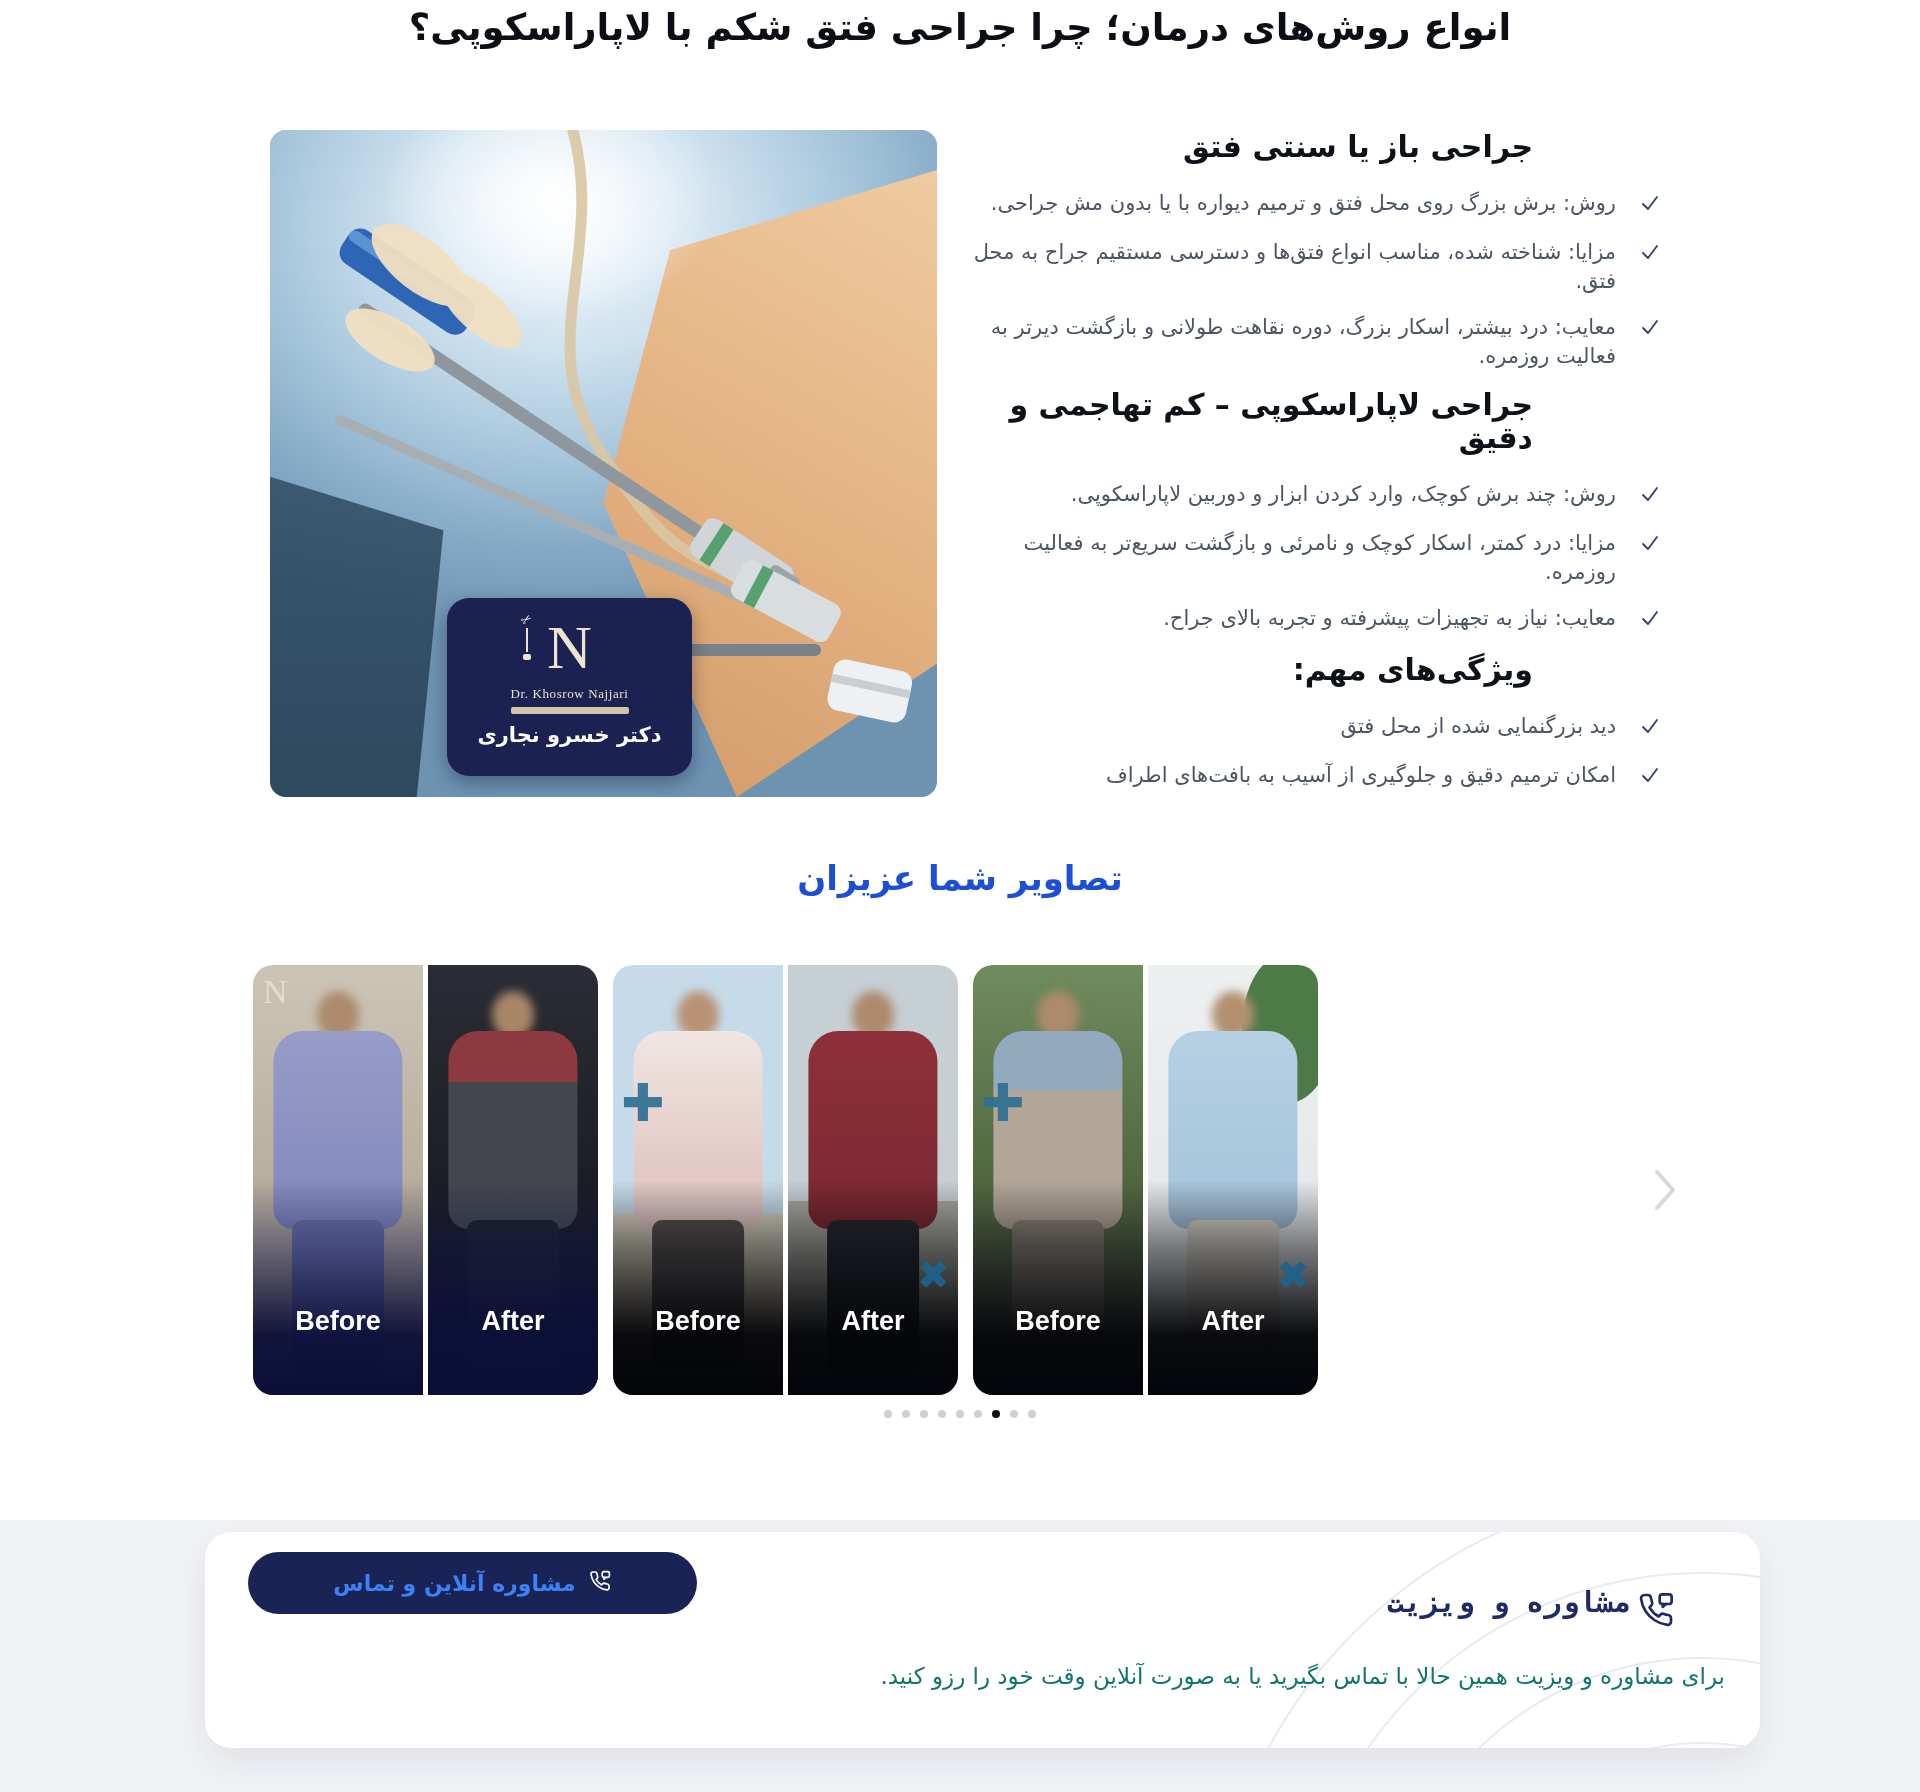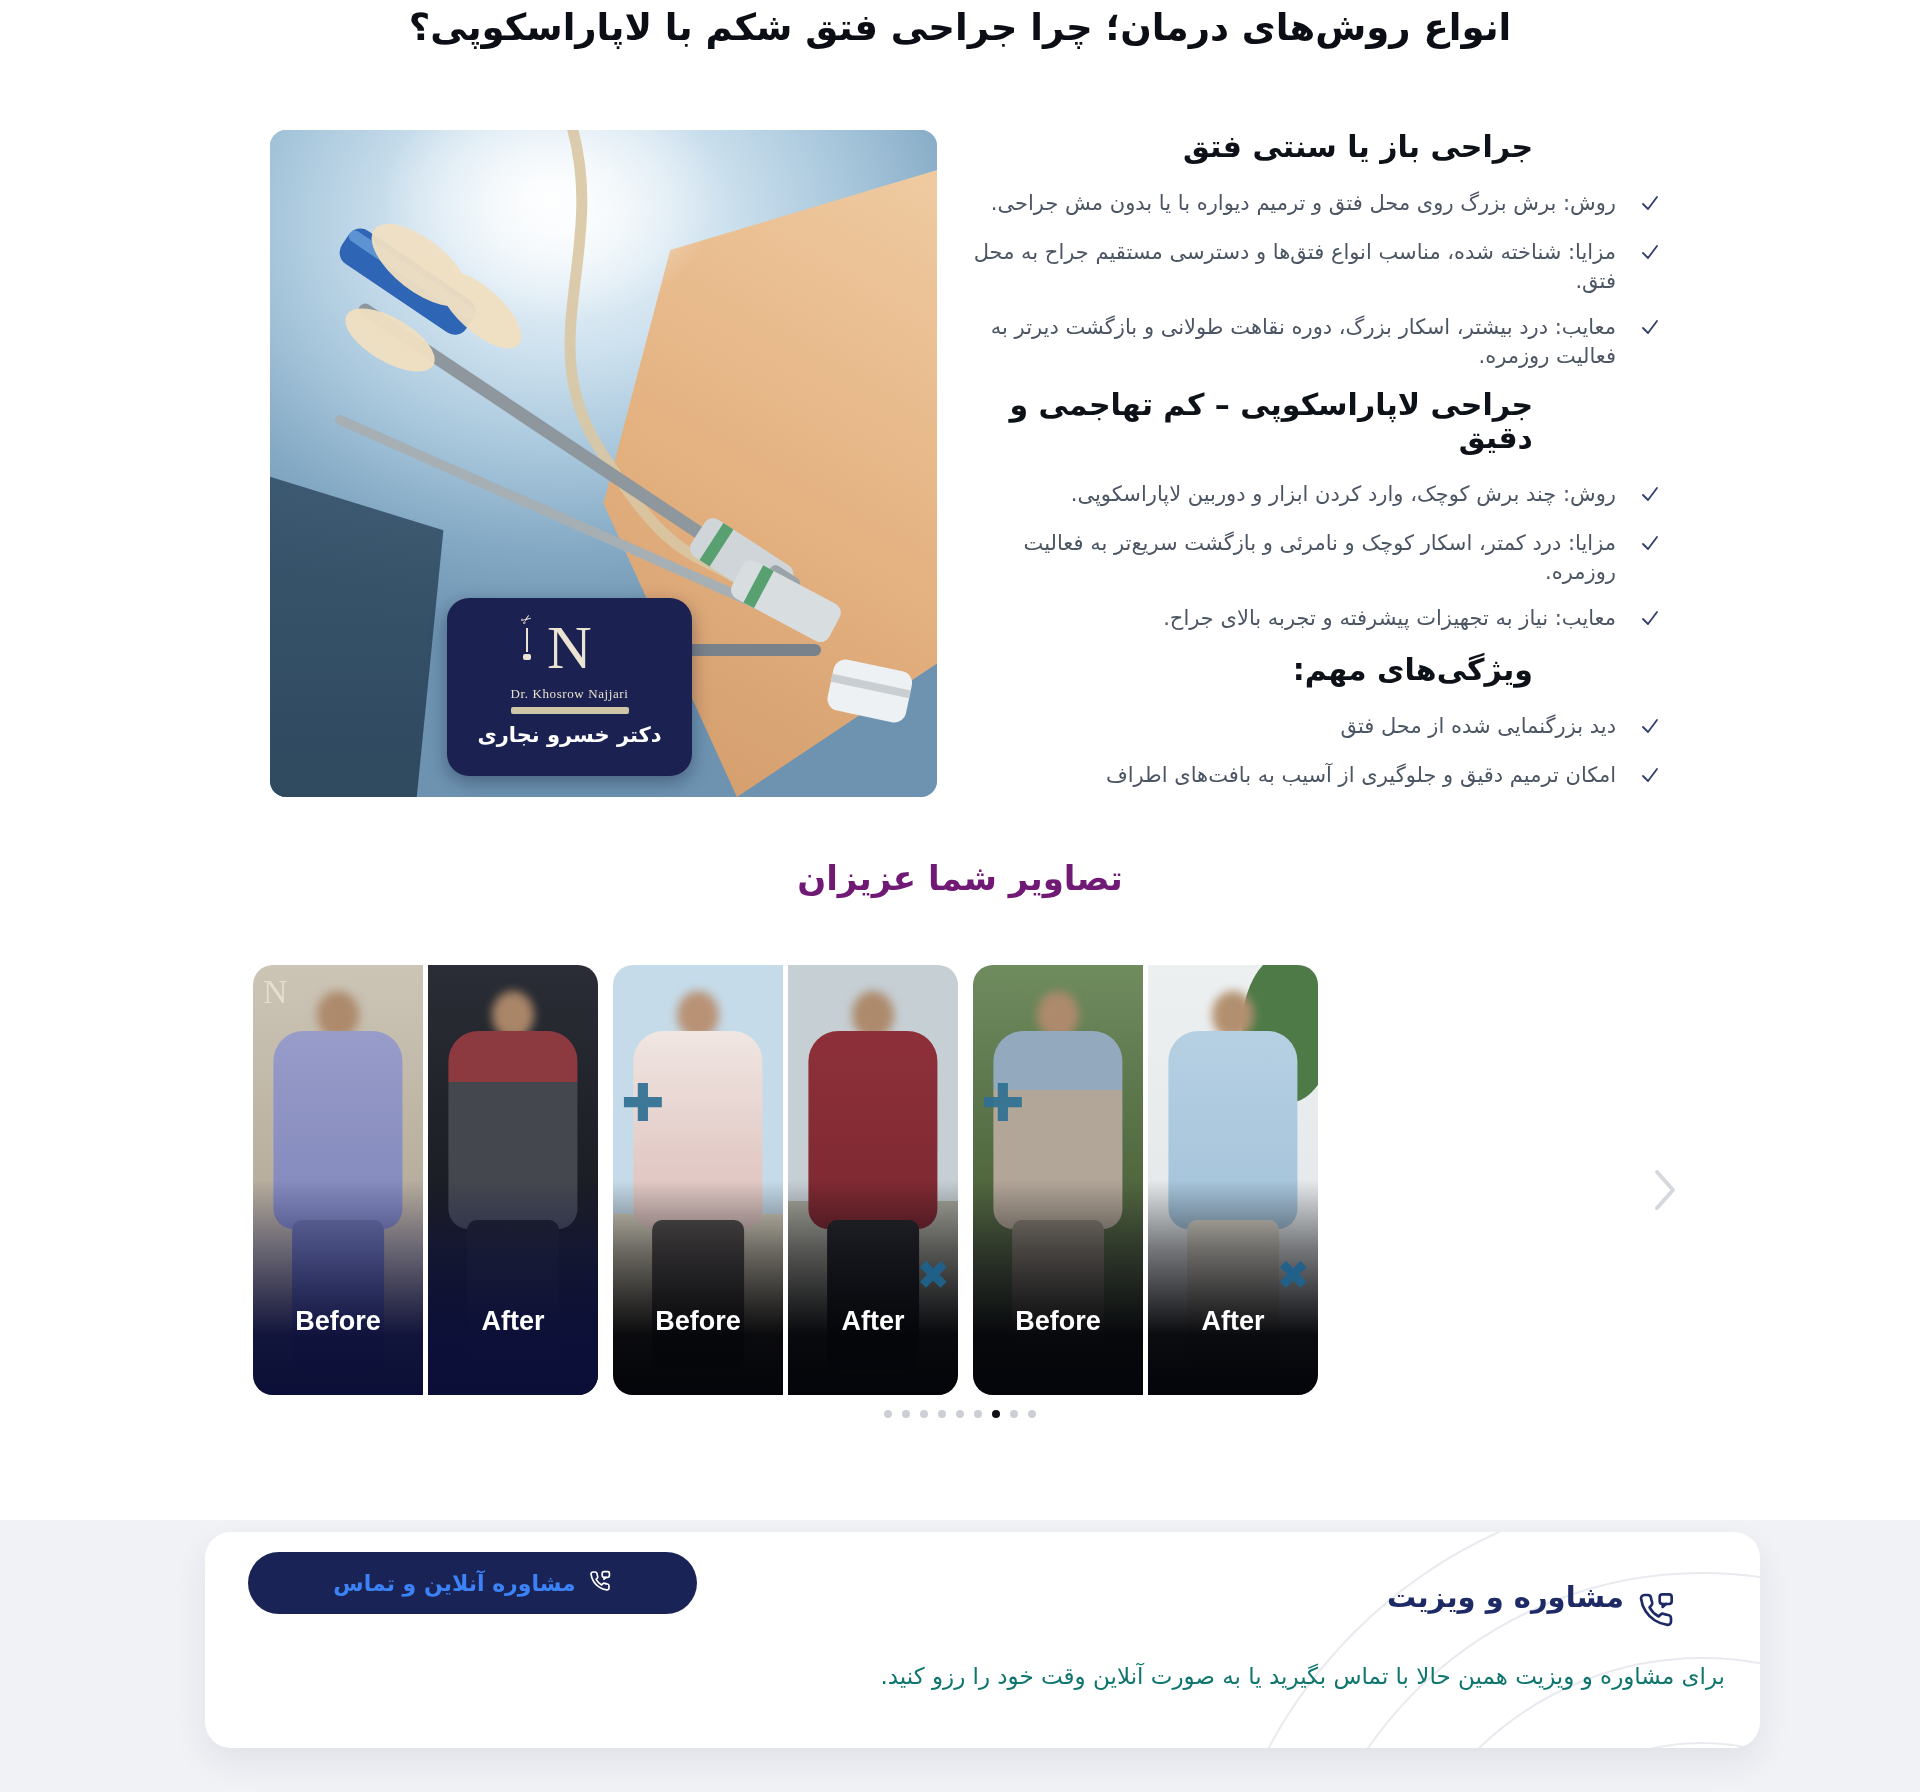--- a/index.html
+++ b/index.html
@@ -47,21 +47,21 @@
   .mono-scis{font-size:13px;transform:rotate(-35deg);line-height:1;}
   .mono-thread{width:2px;height:24px;background:#ece4d2;margin-top:2px;}
   .mono-seal{width:8px;height:6px;background:#ece4d2;border-radius:2px;margin-top:2px;}
   .badge-en{font-family:"Liberation Serif","DejaVu Serif",serif;font-size:13px;
     letter-spacing:.6px;color:#e9e1cf;margin-top:3px;direction:ltr;}
   .badge-strip{width:118px;height:7px;background:#d9cfae;border-radius:2px;margin-top:5px;opacity:.95;}
   .badge-fa{font-size:21px;font-weight:900;color:#fff;margin-top:9px;}
 
   
   .gallery-title{position:absolute;top:858px;left:0;right:0;margin:0;text-align:center;
-    font-size:34px;font-weight:900;color:#701a75;}
+    font-size:34px;font-weight:900;color:#1d4ed8;}
   .gallery{position:absolute;top:965px;left:253px;display:flex;gap:15px;direction:ltr;}
   .pair{display:flex;gap:5px;cursor:pointer;}
   .half{width:170px;height:430px;position:relative;overflow:hidden;background:var(--bg);}
   .half.first{border-radius:20px 0 0 20px;}
   .half.second{border-radius:0 20px 20px 0;}
   .head{position:absolute;top:26px;left:50%;transform:translateX(-50%);width:42px;height:48px;
     border-radius:50%;filter:blur(5px);background:var(--head);z-index:1;}
   .torso{position:absolute;top:66px;left:50%;transform:translateX(-50%);width:76%;height:198px;
     border-radius:30px 30px 20px 20px;background:var(--torso);z-index:1;}
   .legs{position:absolute;top:255px;left:50%;transform:translateX(-50%);width:54%;height:150px;
@@ -99,21 +99,21 @@
   .cta-band{position:absolute;top:1520px;left:0;width:100%;height:272px;background:#f1f2f6;}
   .cta-card{position:absolute;top:1532px;left:205px;width:1555px;height:216px;background:#fff;
     border-radius:26px;box-shadow:0 14px 34px rgba(24,32,66,.08);overflow:hidden;}
   .arc{position:absolute;border:2px solid #e8eaef;border-radius:50%;}
   .cta-btn{position:absolute;left:43px;width:449px;height:62px;background:#1a2356;border:none;
     border-radius:31px;color:#3b82f6;display:flex;align-items:center;justify-content:center;gap:12px;
     font-size:22px;font-weight:700;cursor:pointer;
     font-family:"DejaVu Sans","Liberation Sans",sans-serif;}
   .cta-btn.b1{top:20px;}
   .cta-btn.b2{top:104px;}
-  .cta-head-row{position:absolute;top:48px;right:84px;display:flex;align-items:flex-start;gap:12px;}
+  .cta-head-row{position:absolute;top:48px;right:84px;display:flex;align-items:center;gap:5px;font-family:Liberation Mono, monospace;}
   .cta-head-icon{transform:translateY(10px);}
   .cta-heading{font-size:29px;font-weight:900;color:#1d2a66;margin:0;}
   .cta-text{position:absolute;top:116px;right:20px;font-size:23px;color:#0f766e;white-space:nowrap;margin:15px;}
 </style>
 </head>
 <body>
 
 <div class="canvas">
 
   <h1 class="page-title">انواع روش‌های درمان؛ چرا جراحی فتق شکم با لاپاراسکوپی؟</h1>

